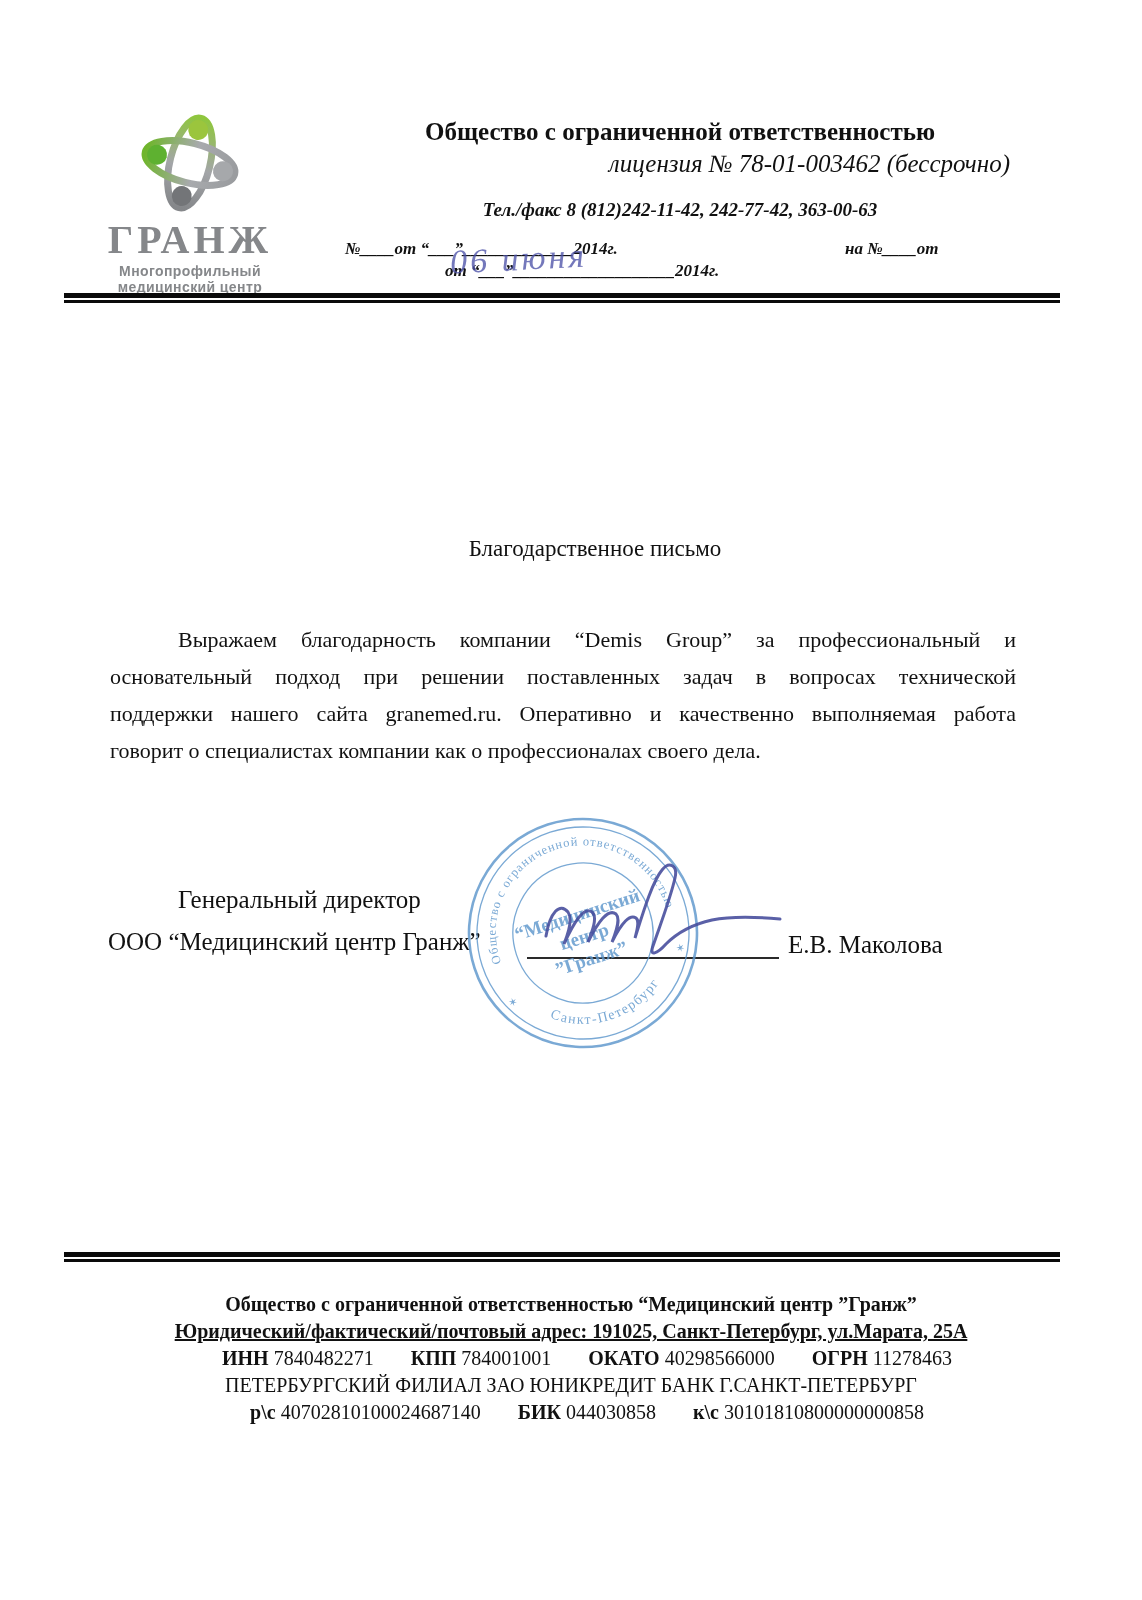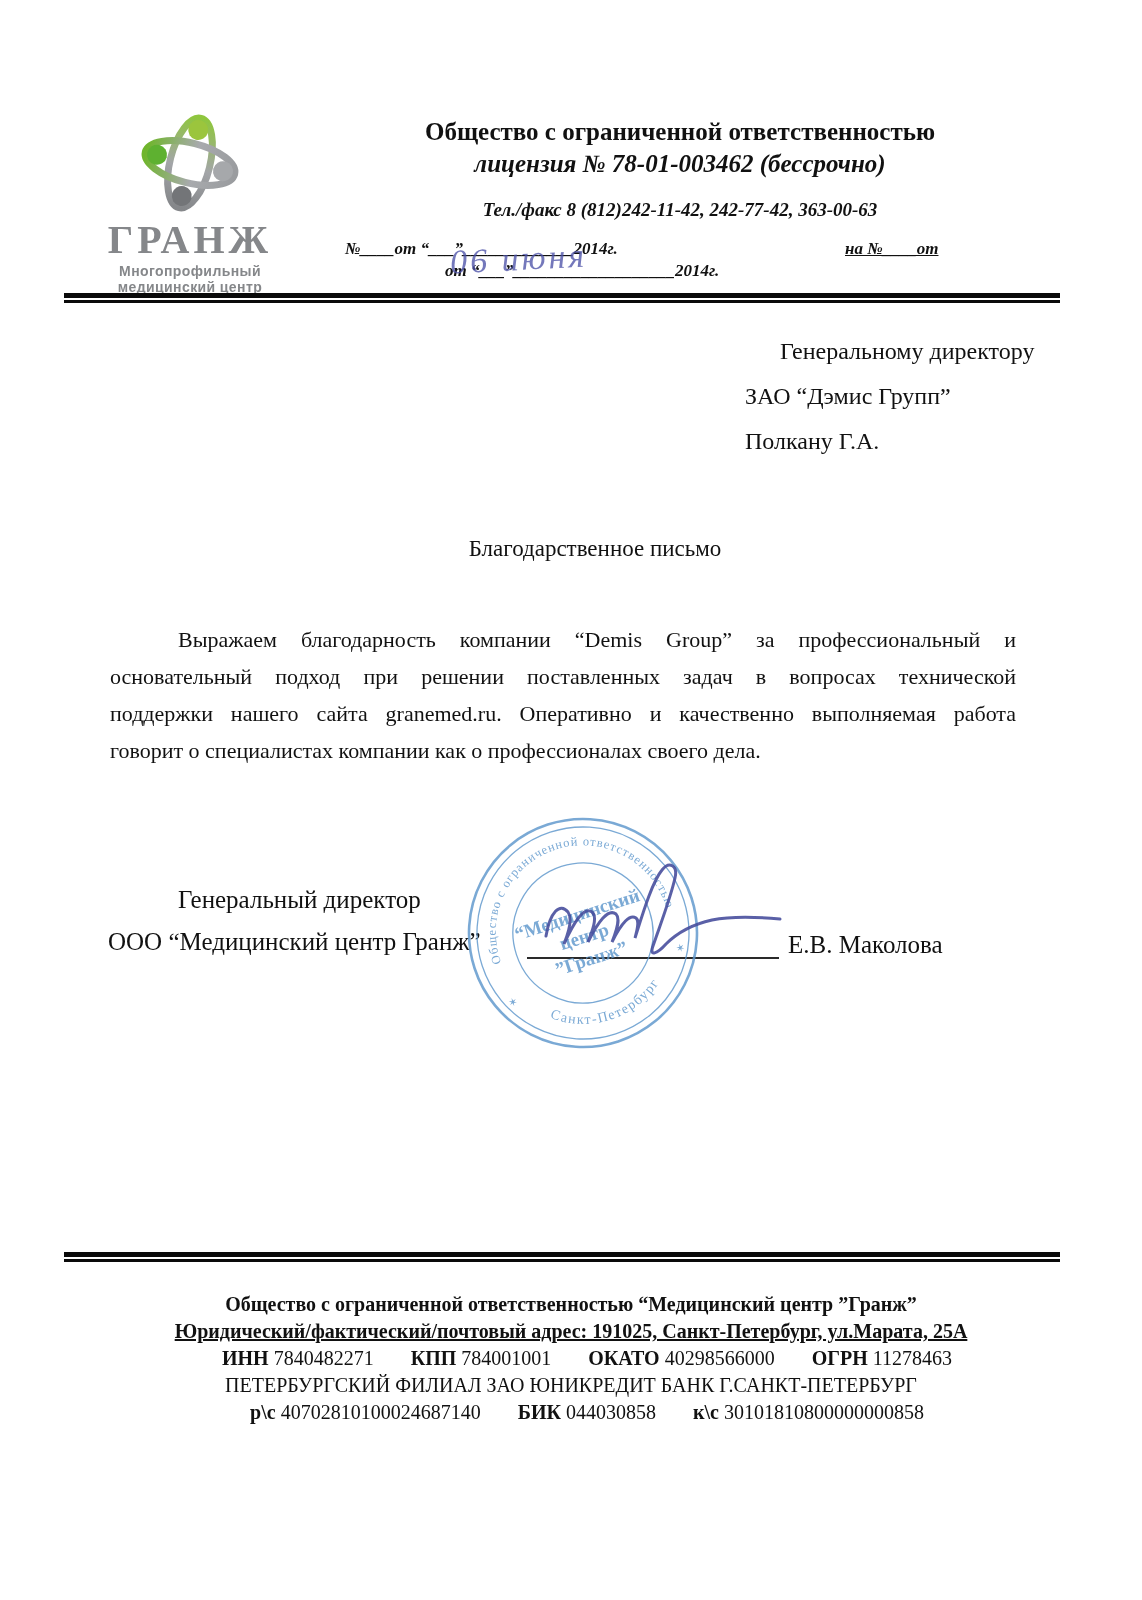--- a/index.html
+++ b/index.html
@@ -14,26 +14,26 @@
   .logo{left:105px;top:112px;width:170px;text-align:center;}
   .logo-brand{
     font-weight:bold;font-size:40px;letter-spacing:4px;color:#85878a;
     line-height:40px;margin-top:2px;
   }
   .logo-tagline{font-size:14px;color:#85878a;letter-spacing:.4px;margin-top:3px;font-family:"Liberation Sans",sans-serif;font-weight:bold;}
 
   
   .head{left:350px;top:116px;width:660px;text-align:center;}
   .head .org{font-weight:bold;font-size:25px;line-height:32px;}
-  .head .lic{font-weight:bold;font-style:italic;font-size:25px;line-height:32px;}
+  .head .lic{font-weight:normal;font-style:italic;font-size:25px;line-height:32px;text-align:right;}
   .head .phone{font-weight:bold;font-style:italic;font-size:19px;line-height:28px;margin-top:16px;}
 
   .refline{font-weight:bold;font-style:italic;font-size:17px;white-space:nowrap;}
   .ref-left{left:345px;top:239px;}
-  .ref-right{left:845px;top:239px;text-decoration:underline;}
+  .ref-right{left:845px;top:239px;}
   .date-printed{left:445px;top:261px;}
   .handwriting{
     left:450px;top:240px;font-style:italic;font-size:34px;letter-spacing:3px;
     color:rgba(77,82,168,.78);transform:rotate(-3deg);white-space:nowrap;
   }
 
   
   .rule{left:64px;width:996px;height:10px;}
   .rule .b1{height:5px;background:#0a0a0a;}
   .rule .gap{height:2px;background:transparent;}
@@ -110,25 +110,20 @@
   <div class="abs refline ref-right">на №____от</div>
   <div class="abs refline date-printed">от “___”___________________2014г.</div>
   <div class="abs handwriting">06  июня</div>
 
   <div class="abs rule rule-top">
     <div class="b1"></div>
       <div class="gap"></div>
       <div class="b2"></div>
   </div>
 
-  <div class="abs recipient">
-    <div class="r1">Генеральному директору</div>
-    <div>ЗАО “Дэмис Групп”</div>
-    <div>Полкану Г.А.</div>
-  </div>
 
   <div class="abs title">Благодарственное письмо</div>
 
   <div class="abs body-text">
     <div class="ln first">Выражаем благодарность компании “Demis Group”  за профессиональный и</div>
     <div class="ln">основательный подход при решении поставленных задач в вопросах технической</div>
     <div class="ln">поддержки нашего сайта granemed.ru.  Оперативно и качественно выполняемая работа</div>
     <div class="ln last">говорит о специалистах компании как о профессионалах своего дела.</div>
   </div>
 

